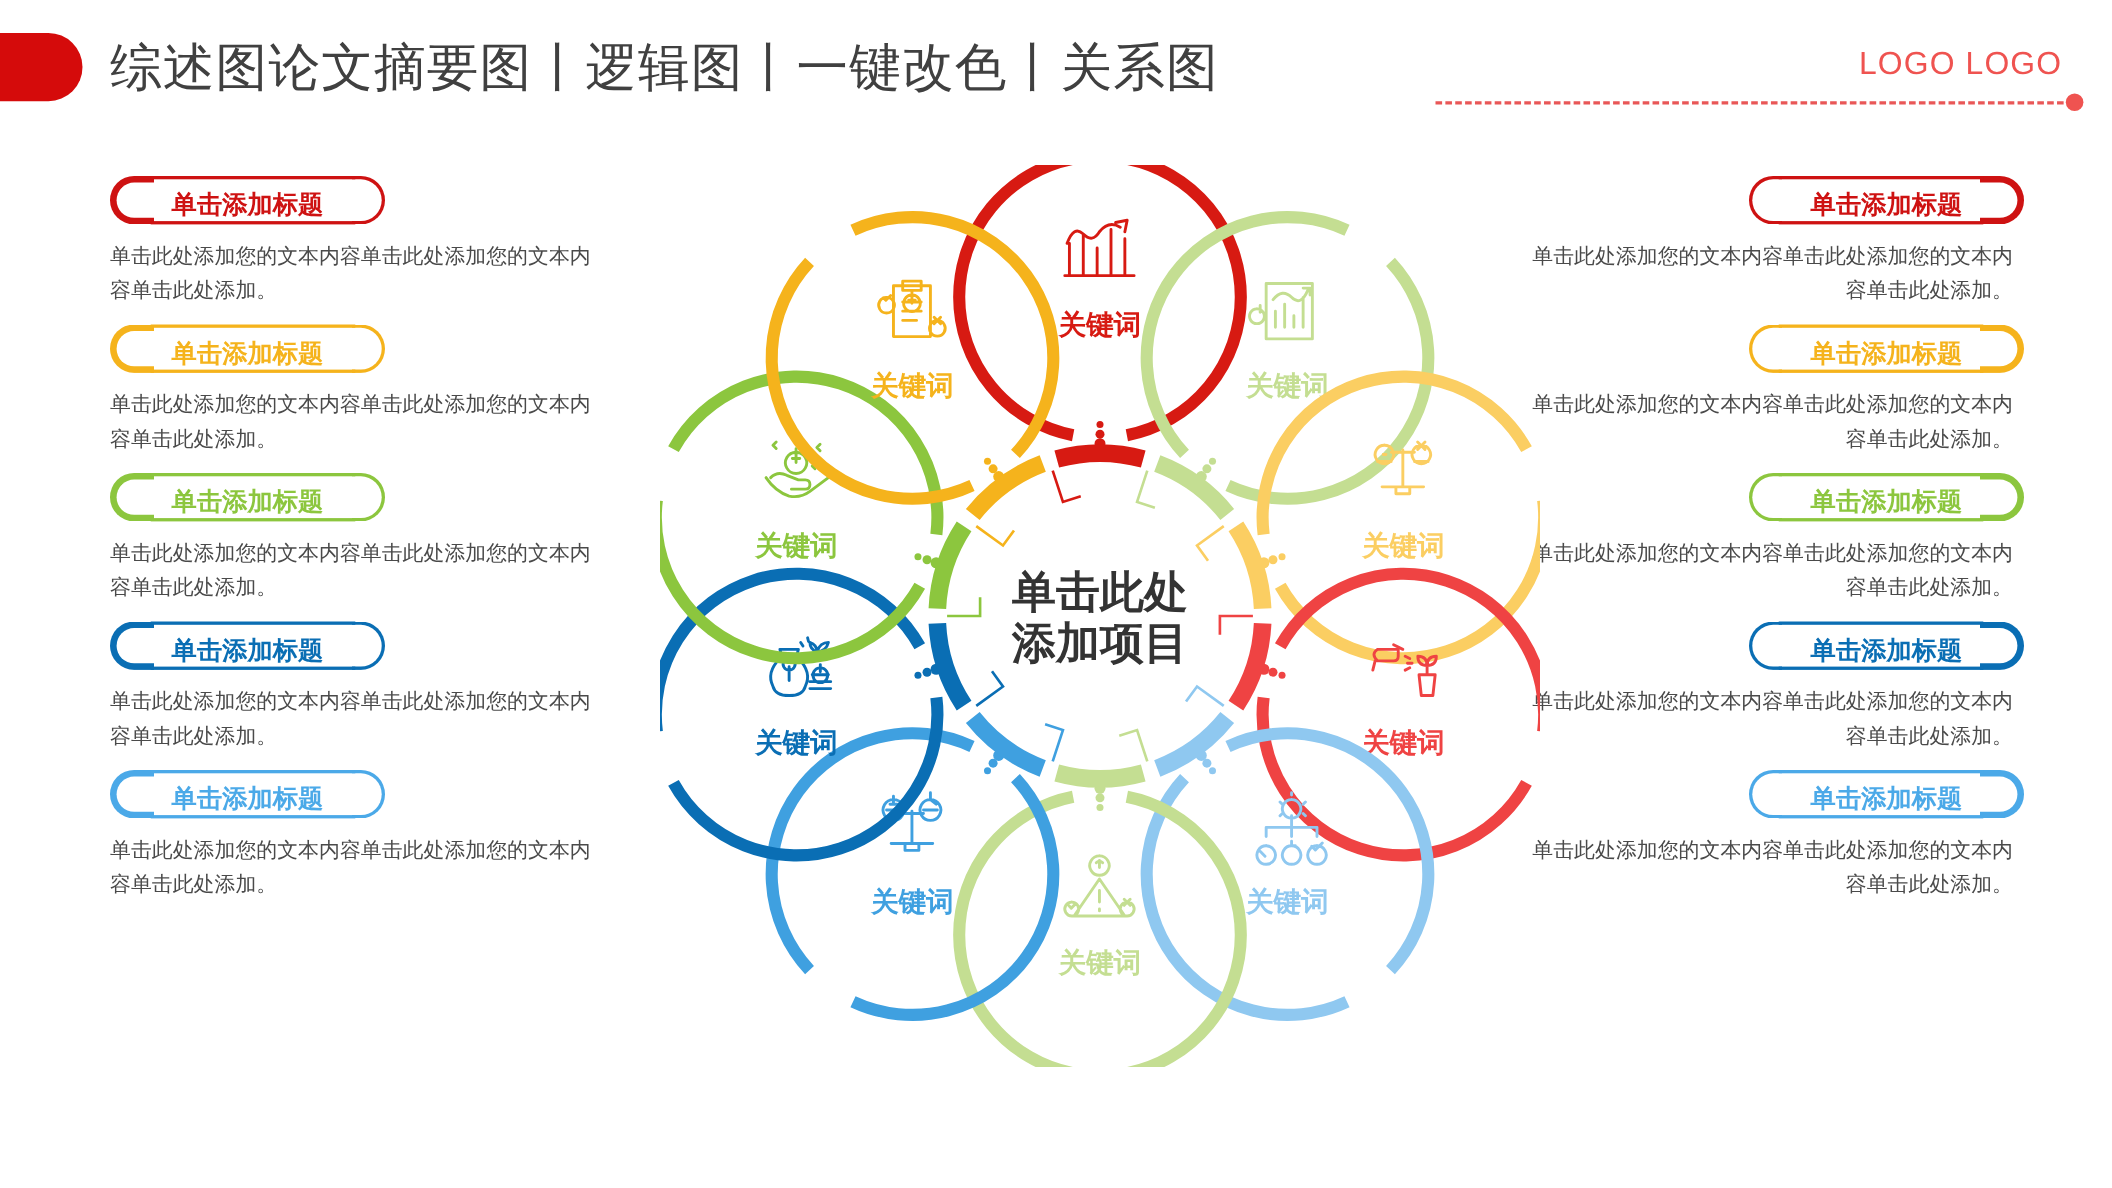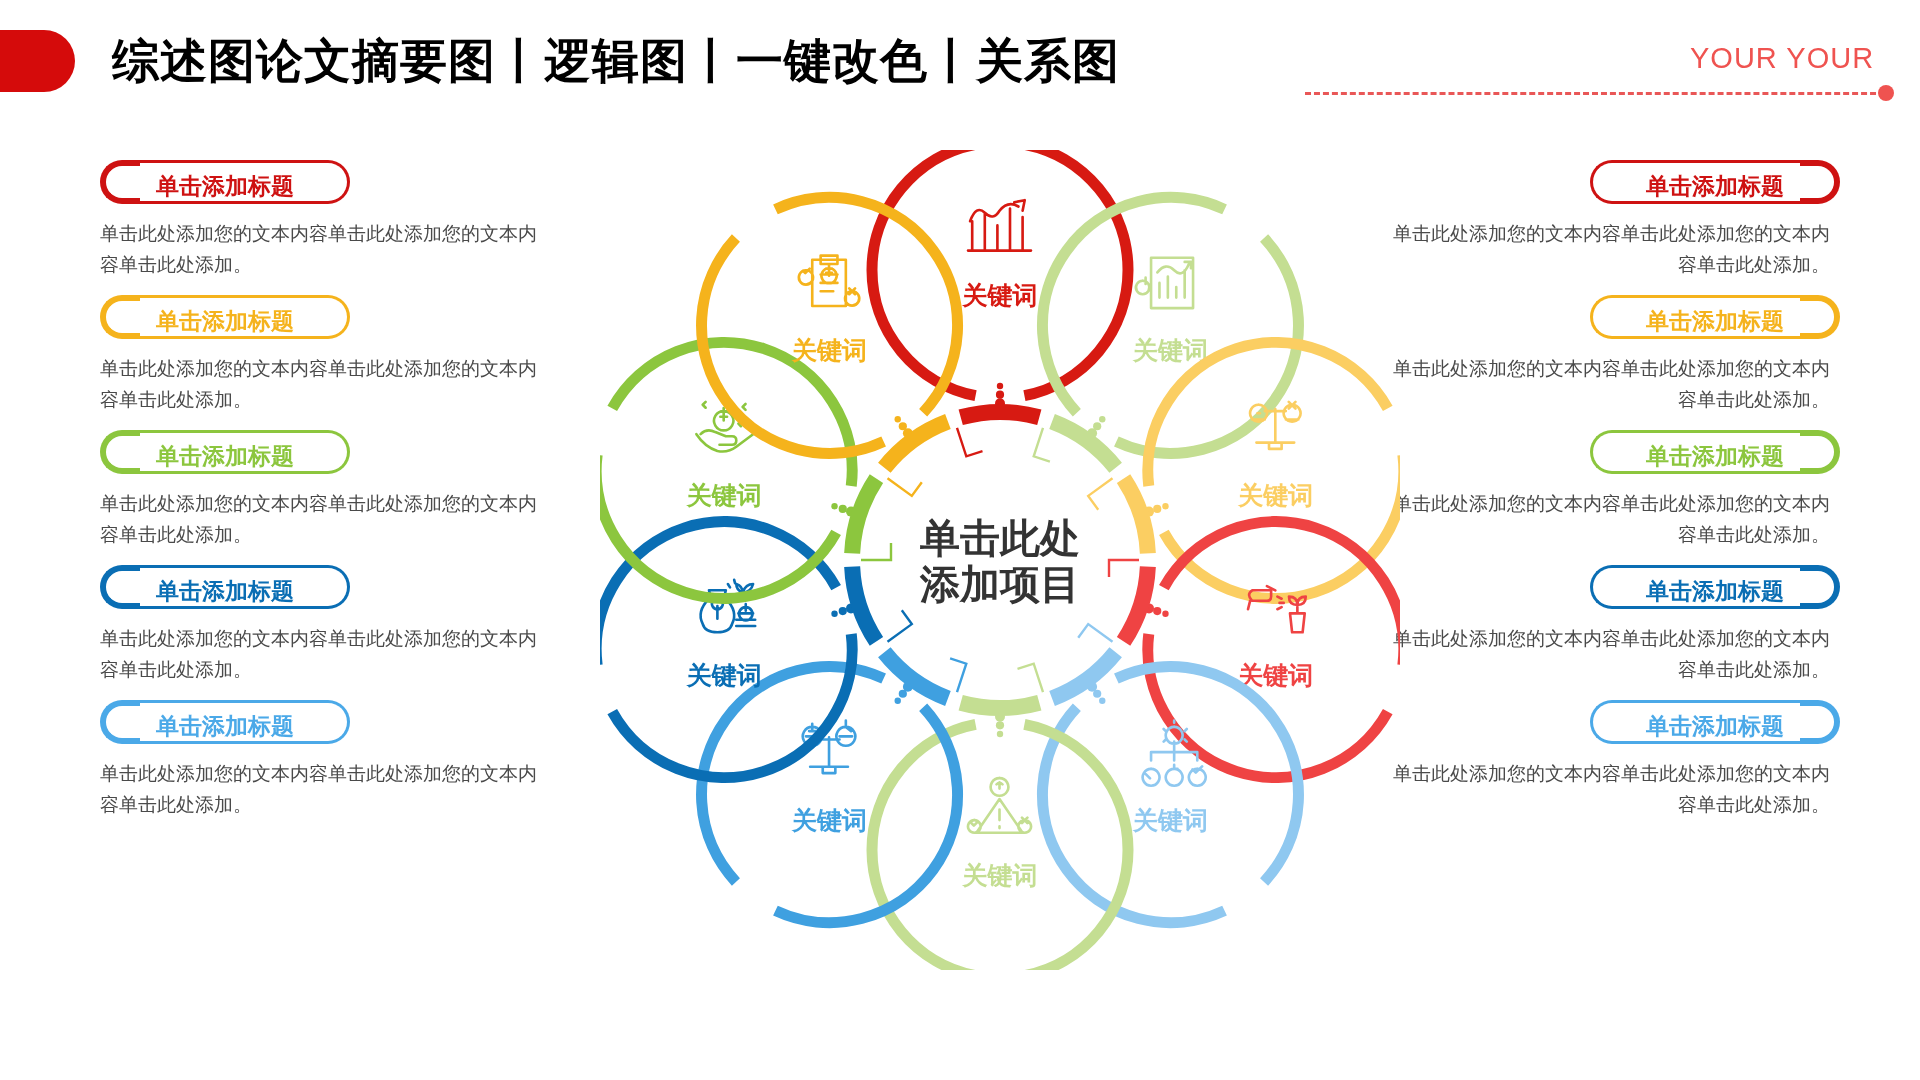--- a/index.html
+++ b/index.html
@@ -6,22 +6,22 @@
   body{
     width:1920px;height:1080px;background:#ffffff;
     font-family:"Liberation Sans","DejaVu Sans",sans-serif;
     overflow:hidden;position:relative;
   }
 
   
   #header{position:absolute;left:0;top:0;width:1920px;height:120px;}
   #header-tab{position:absolute;left:0;top:30px;width:75px;height:62px;
     background:#D50B0B;border-radius:0 34px 34px 0;}
-  #header-title{position:absolute;left:112px;top:32px;
-    font-size:47px;font-weight:bold;color:#000000;letter-spacing:1px;
+  #header-title{position:absolute;left:100px;top:32px;
+    font-size:47px;font-weight:normal;color:#404040;letter-spacing:1px;
     white-space:nowrap;line-height:58px;}
   #header-rule{position:absolute;left:1305px;top:92px;width:580px;height:0;
     border-top:3px dashed #E95757;}
   #header-rule-dot{position:absolute;left:1878px;top:85px;width:16px;height:16px;
     border-radius:50%;background:#EF5350;}
   #header-logo{position:absolute;left:1690px;top:42px;
     font-size:29px;color:#EF5350;letter-spacing:1px;white-space:nowrap;}
 
   
   .col{position:absolute;top:160px;width:450px;}
@@ -69,21 +69,21 @@
     font-size:40px;font-weight:bold;fill:#333333;}
 </style>
 </head>
 <body>
 
 <div id="header">
   <div id="header-tab"></div>
   <div id="header-title">综述图论文摘要图丨逻辑图丨一键改色丨关系图</div>
   <div id="header-rule"></div>
   <div id="header-rule-dot"></div>
-  <div id="header-logo">YOUR YOUR</div>
+  <div id="header-logo">LOGO LOGO</div>
 </div>
 
 <div class="col" id="col-left">
     <div class="item">
       <div class="pill left" style="color: rgb(206, 18, 18);">
         <div class="cap" style="border-color: rgb(206, 18, 18);"></div>
         <div class="bar-top" style="border-color: rgb(206, 18, 18);"></div>
         <div class="bar-bot" style="border-color: rgb(206, 18, 18);"></div>
         <div class="endcap" style="border-color: rgb(206, 18, 18);"></div>
         <div class="pill-label" style="color: rgb(206, 18, 18);">单击添加标题</div>

